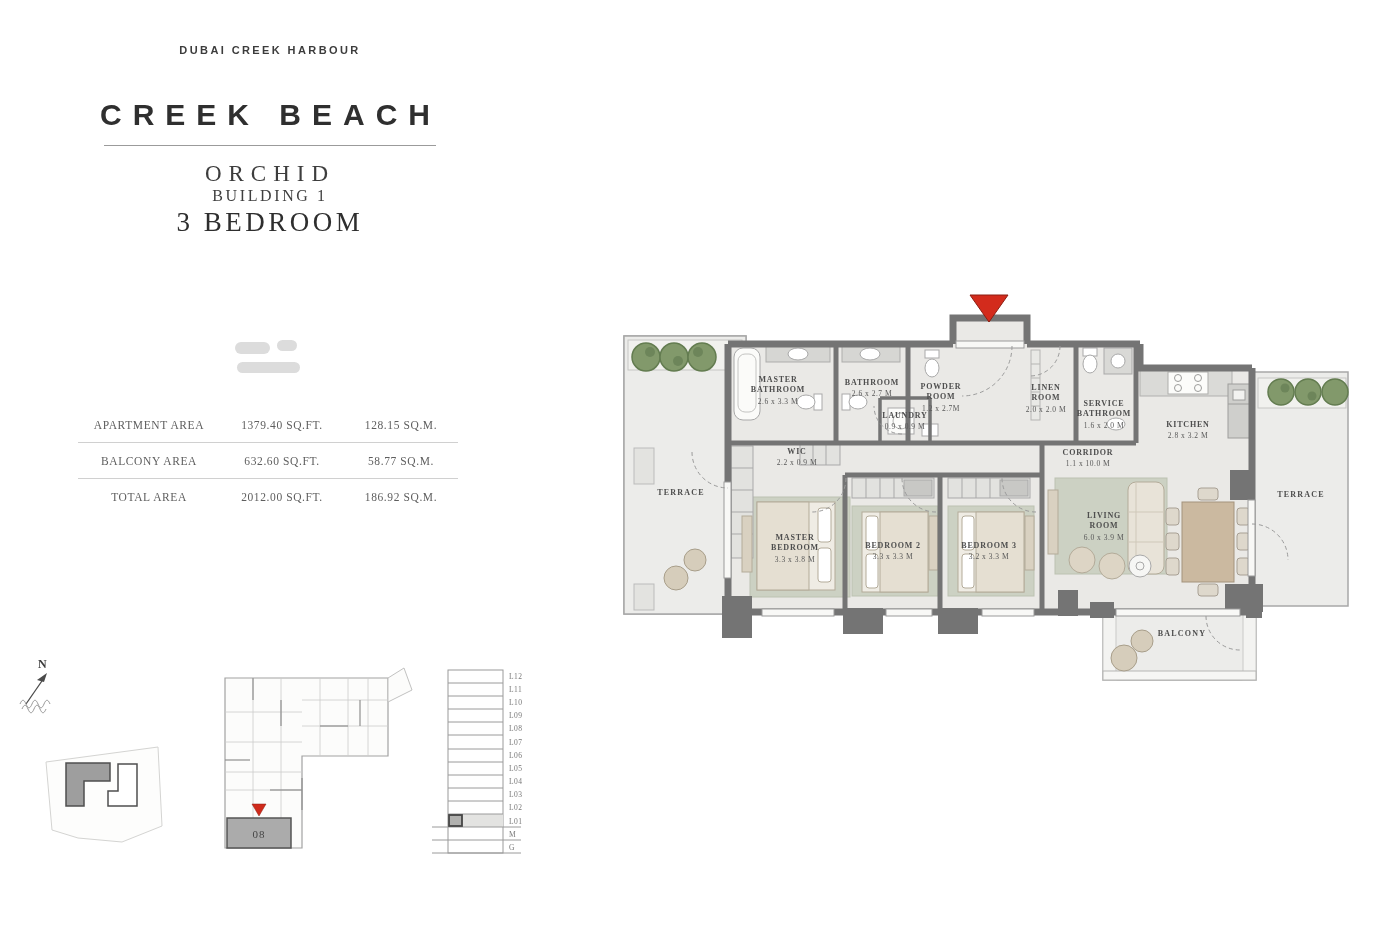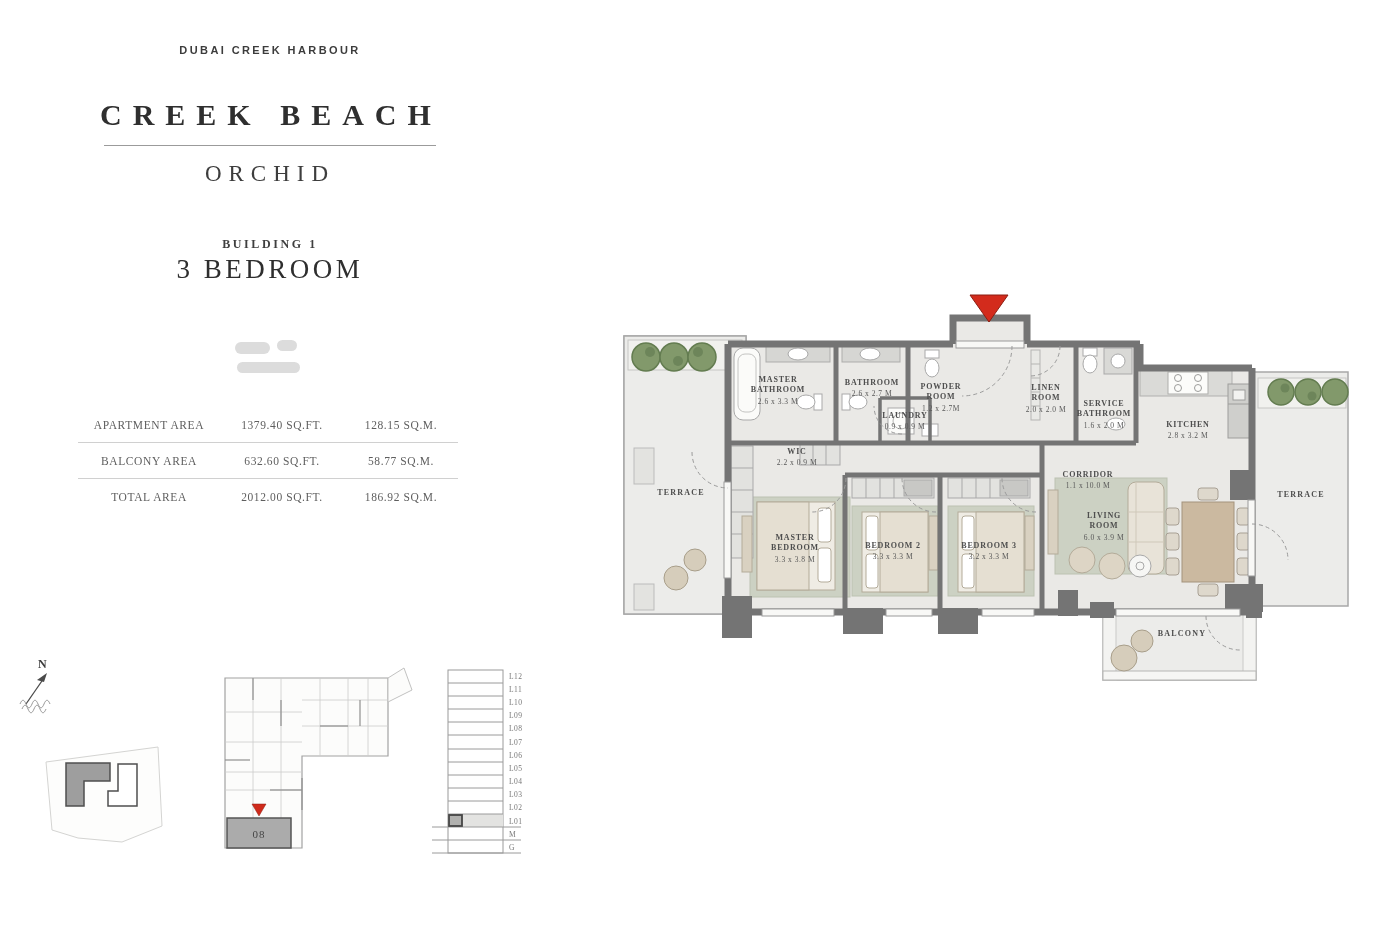--- a/index.html
+++ b/index.html
@@ -4,25 +4,25 @@
 <style>
   html,body{margin:0;padding:0;background:#ffffff;}
   .canvas{position:relative;width:1400px;height:934px;background:#ffffff;overflow:hidden;
           font-family:"Liberation Serif",serif;}
   svg{position:absolute;left:0;top:0;}
 
   
   .head{position:absolute;left:100px;top:44px;width:340px;text-align:center;color:#3a3a3a;}
   .brand{font-family:"Liberation Sans",sans-serif;font-size:11px;font-weight:bold;
          letter-spacing:2.4px;color:#3c3c3c;}
-  .project{margin-top:42px;font-family:Liberation Serif, serif;font-size:30px;
+  .project{margin-top:42px;font-family:Liberation Sans, sans-serif;font-size:30px;
            font-weight:600;letter-spacing:11px;color:#2f2f2f;white-space:nowrap;}
   .rule{margin:13px auto 0 auto;width:332px;border-top:1px solid #9b9b9b;height:0;}
   .collection{margin-top:15px;font-size:23px;letter-spacing:7px;color:#3d3d3d;}
-  .building{margin-top:50px;font-size:12px;font-weight:bold;letter-spacing:2.6px;color:#3f3f3f;}
+  .building{font-size:16px;font-weight:normal;letter-spacing:2.6px;color:#3f3f3f;}
   .unittype{margin-top:2px;font-size:27px;letter-spacing:3.5px;color:#2e2e2e;}
 
   .blob{position:absolute;background:#dcdcdc;border-radius:7px;}
 
   
   .area-table{position:absolute;left:78px;top:407px;width:380px;color:#5e5e5e;}
   .area-row{display:grid;grid-template-columns:142px 124px 114px;height:35px;align-items:center;
             font-size:11.5px;letter-spacing:0.6px;}
   .area-row > div{text-align:center;white-space:nowrap;}
   .area-div{border-top:1px solid #d0d0d0;height:0;}
@@ -409,21 +409,21 @@
     <span class="rdim">1.6 x 2.0 M</span>
   </div>
   <div class="room-label" style="left:1188px;top:430px;width:80px">
     <span class="rname">KITCHEN</span>
     <span class="rdim">2.8 x 3.2 M</span>
   </div>
   <div class="room-label" style="left:797px;top:457px;width:90px">
     <span class="rname">WIC</span>
     <span class="rdim">2.2 x 0.9 M</span>
   </div>
-  <div class="room-label" style="left:1088px;top:480px;width:100px">
+  <div class="room-label" style="left:1088px;top:458px;width:100px">
     <span class="rname">CORRIDOR</span>
     <span class="rdim">1.1 x 10.0 M</span>
   </div>
   <div class="room-label" style="left:795px;top:548px;width:62px">
     <span class="rname">MASTER BEDROOM</span>
     <span class="rdim">3.3 x 3.8 M</span>
   </div>
   <div class="room-label" style="left:893px;top:551px;width:80px">
     <span class="rname">BEDROOM 2</span>
     <span class="rdim">3.3 x 3.3 M</span>

